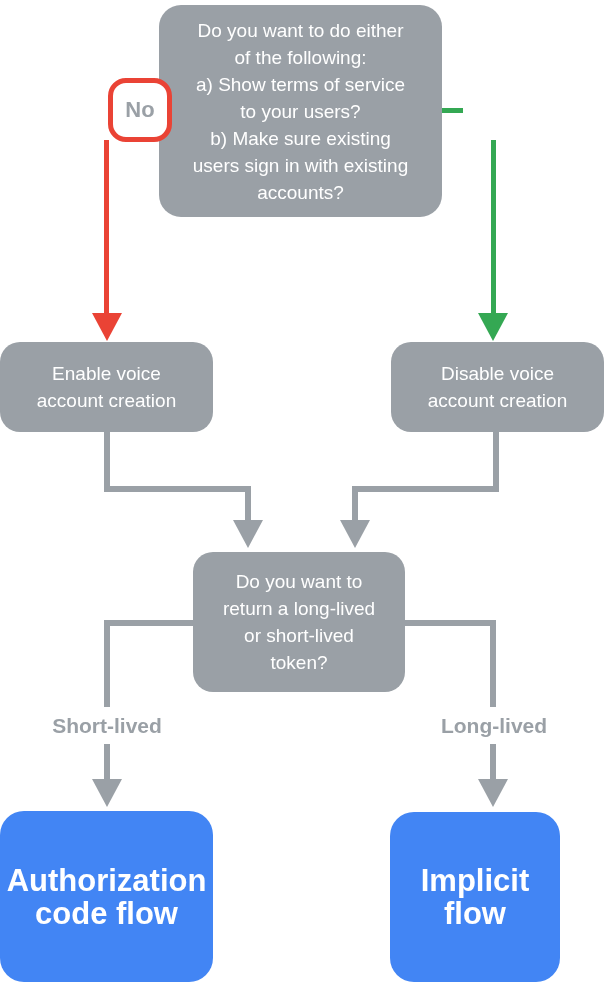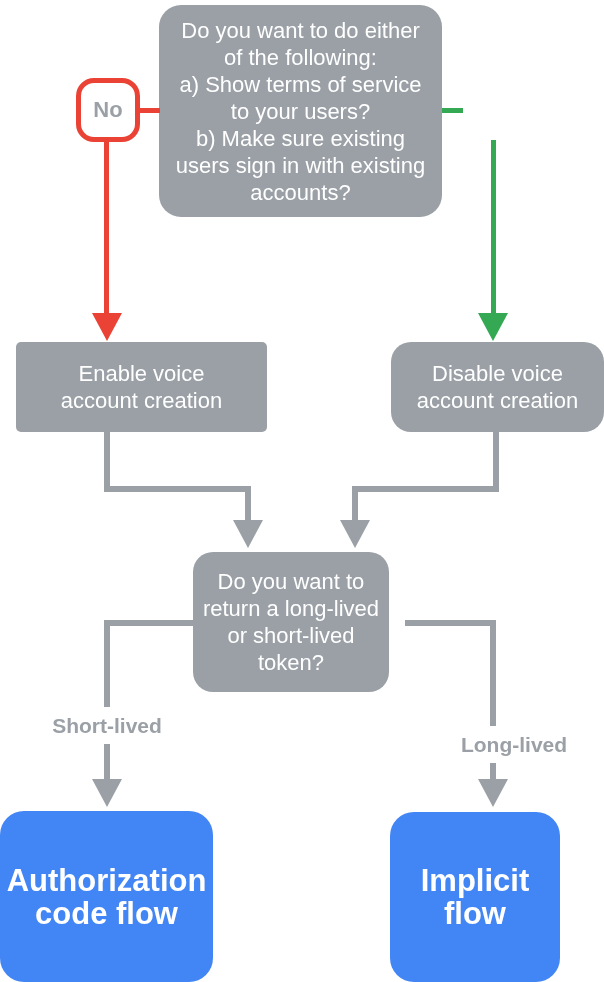--- a/index.html
+++ b/index.html
@@ -24,28 +24,28 @@
   }
   .node {
     position: absolute;
     background: var(--node-gray);
     color: var(--text-white);
     display: flex;
     align-items: center;
     justify-content: center;
     text-align: center;
     white-space: pre-line;
-    font-size: 22px;
+    font-size: 19px;
     line-height: 27px;
     border-radius: 22px;
   }
   .node.start  { left: 159px; top: 5px;   width: 283px; height: 212px; }
-  .node.enable { left: 16px;   top: 342px; width: 251px; height: 90px;  border-radius: 5px; }
+  .node.enable { left: 0px;   top: 342px; width: 213px; height: 90px;  border-radius: 20px; }
   .node.disable{ left: 391px; top: 342px; width: 213px; height: 90px;  border-radius: 20px; }
-  .node.token  { left: 193px; top: 552px; width: 196px; height: 140px; border-radius: 20px; }
+  .node.token  { left: 193px; top: 552px; width: 212px; height: 140px; border-radius: 20px; }
   .node.result {
     background: var(--result-blue);
     font-weight: 700;
     font-size: 31px;
     line-height: 33px;
     border-radius: 24px;
   }
   .node.auth     { left: 0px;   top: 811px; width: 213px; height: 171px; }
   .node.implicit { left: 390px; top: 812px; width: 170px; height: 170px; }
 
@@ -55,20 +55,21 @@
     height: 64px;
     background: #ffffff;
     border-radius: 18px;
     display: flex;
     align-items: center;
     justify-content: center;
     color: var(--label-gray);
     font-weight: 700;
     font-size: 22px;
     z-index: 3;
+    margin-left: 32px;
   }
   .badge.no  { left: 76px;  top: 78px; border: 5px solid var(--no-red); }
   .badge.yes { left: 462px; top: 78px; border: 5px solid var(--yes-green); }
 
   .line { position: absolute; background: var(--node-gray); }
   .line.red   { background: var(--no-red); }
   .line.green { background: var(--yes-green); }
 
   .arrowhead {
     position: absolute;
@@ -87,21 +88,21 @@
     background: #ffffff;
     color: var(--label-gray);
     font-weight: 700;
     font-size: 21px;
     display: flex;
     align-items: center;
     justify-content: center;
     z-index: 2;
   }
   .tag.short { left: 22px;  top: 707px; }
-  .tag.long  { left: 429px; top: 707px; margin-top: 19px; }
+  .tag.long  { left: 409px; top: 707px; }
 
   
   .no-h   { left: 138px; top: 108px; width: 22px;  height: 5px; }
   .yes-h  { left: 442px; top: 108px; width: 21px;  height: 5px; }
   .no-v   { left: 104px; top: 140px; width: 5px;   height: 174px; }
   .yes-v  { left: 491px; top: 140px; width: 5px;   height: 174px; }
   .no-arrow  { left: 92px;  top: 313px; }
   .yes-arrow { left: 478px; top: 313px; }
 
   

